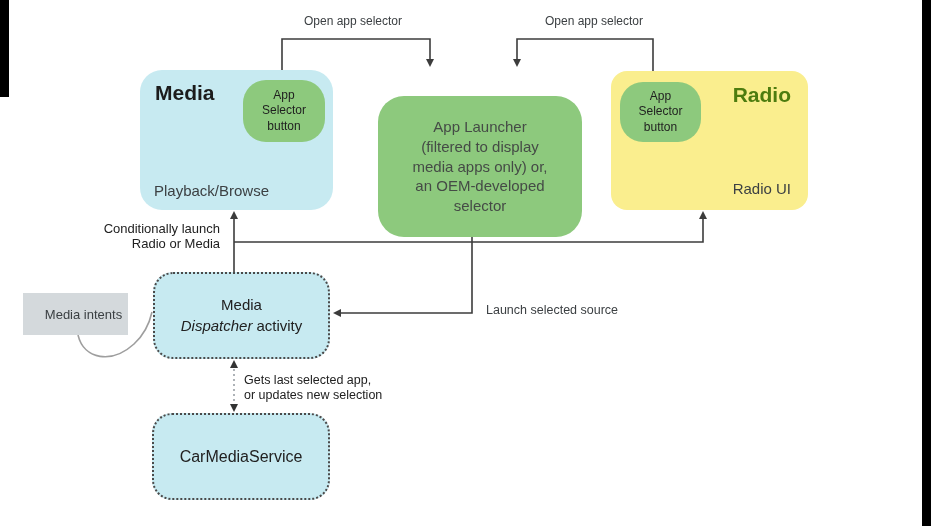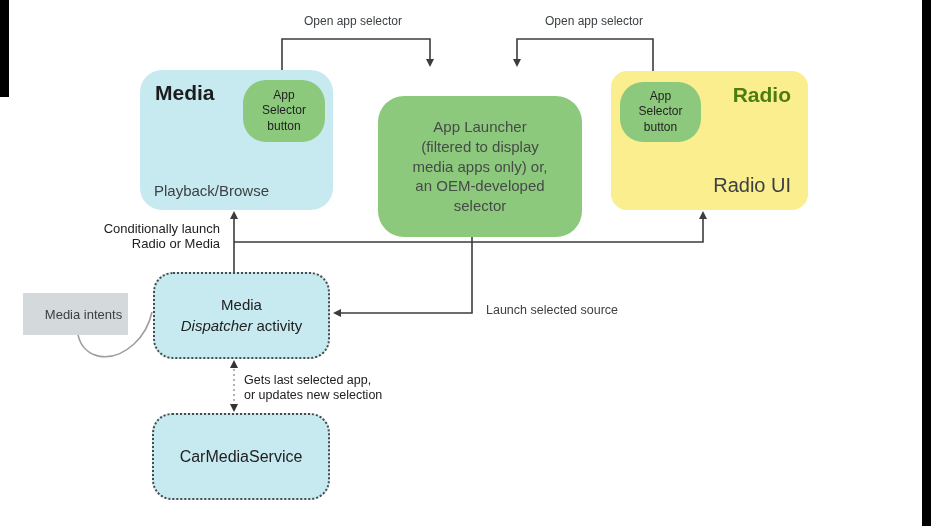--- a/index.html
+++ b/index.html
@@ -63,21 +63,21 @@
     left: 611px; top: 71px; width: 197px; height: 139px;
     background: var(--yellow, #faee8e);
     border-radius: 16px;
   }
   .radio-title {
     position: absolute; right: 17px; top: 12px;
     font-size: 21px; font-weight: 600; color: #4d7c0f;
   }
   .radio-ui-label {
     position: absolute; right: 17px; bottom: 13px;
-    font-size: 20px; color: #3c4043;
+    font-size: 15px; color: #3c4043;
   }
 
   .dashed-box {
     background: var(--light-blue, #c7eaf1);
     border: 2px dotted #4a4a4a;
     border-radius: 20px;
     display: flex; flex-direction: column;
     align-items: center; justify-content: center;
     text-align: center; color: #212121;
   }

